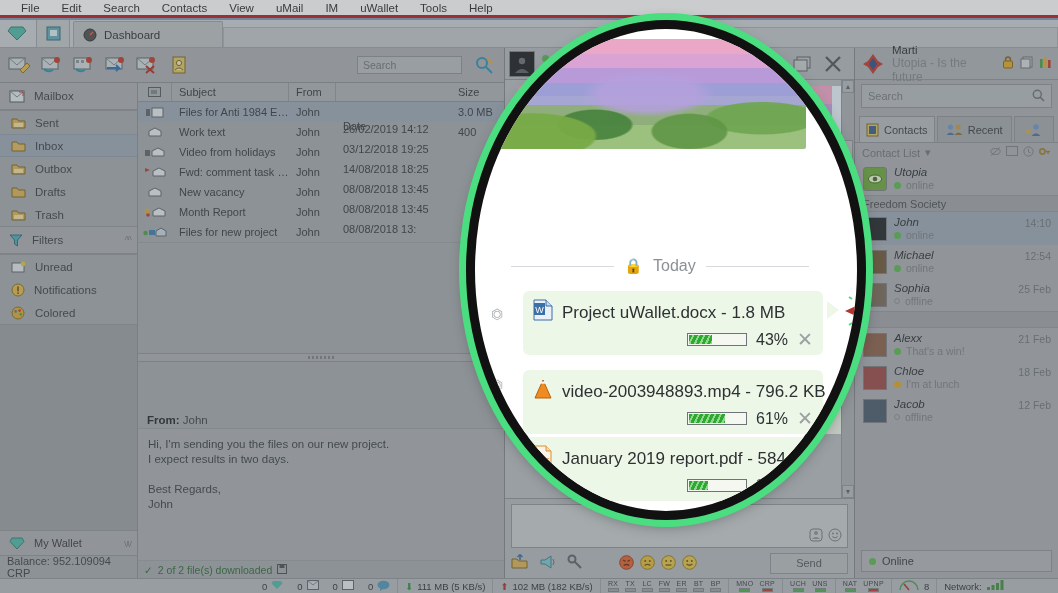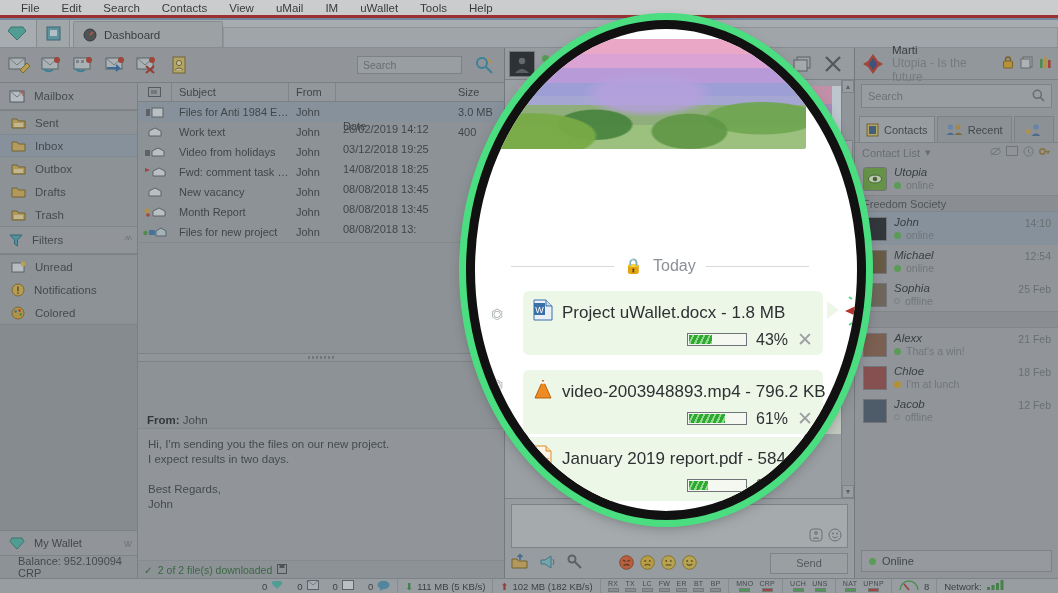--- a/index.html
+++ b/index.html
@@ -55,21 +55,21 @@
   .fgroup-hd { height:27px; display:flex;align-items:center;gap:9px;padding-left:9px;
                background:#a9adb1;border-bottom:1px solid #8e9296;}
   .fgroup-hd .lbl{font-size:11.5px;color:#3c4044;}
   .fitem { height:23px; display:flex; align-items:center; gap:9px; padding-left:11px; font-size:11.5px; color:#3c4044;}
   .fitem.sel { background:#9ba7b4; border-top:1px solid #8e9aa7;border-bottom:1px solid #8e9aa7;}
   .fsep { height:1px; background:#90949a; }
   .chev { margin-left:auto; margin-right:7px; color:#7b7f83; font-size:10px; letter-spacing:-2px;}
   .fspace { flex:1; background:#9a9ea2; }
   .wallet-hd { height:26px;display:flex;align-items:center;gap:9px;padding-left:9px;background:#a9adb1;
                border-top:1px solid #8e9296;border-bottom:1px solid #8e9296;}
-  .wallet-bal { height:22px; display:flex; align-items:center; padding-left:18px; font-size:11px; color:#3c4044;
+  .wallet-bal { height:22px; display:flex; align-items:center; padding-left:7px; font-size:11px; color:#3c4044;
                 background:#a4a8ac;}
 
   
   .listcol { flex:1; display:flex; flex-direction:column; min-width:0; background:#a4a8ac; }
   .lhead { height:19px; display:flex; background:#abafb3; border-bottom:1px solid #8b9094; font-size:11px; color:#35393d;}
   .lhead div { border-right:1px solid #9096 9a; border-right:1px solid #91959a; padding-left:7px; line-height:19px; }
   .c-icon{width:34px;display:flex;align-items:center;justify-content:center;padding-left:0 !important;}
   .c-subj{flex:1;min-width:0;} .c-from{width:47px;} .c-date{width:115px;margin-top:34px;} .c-size{width:53px;border-right:none !important;}
   .lrow { height:20px; display:flex; font-size:11px; color:#343a3e; align-items:center; }
   .lrow.sel { background:#9ba7b4; }

